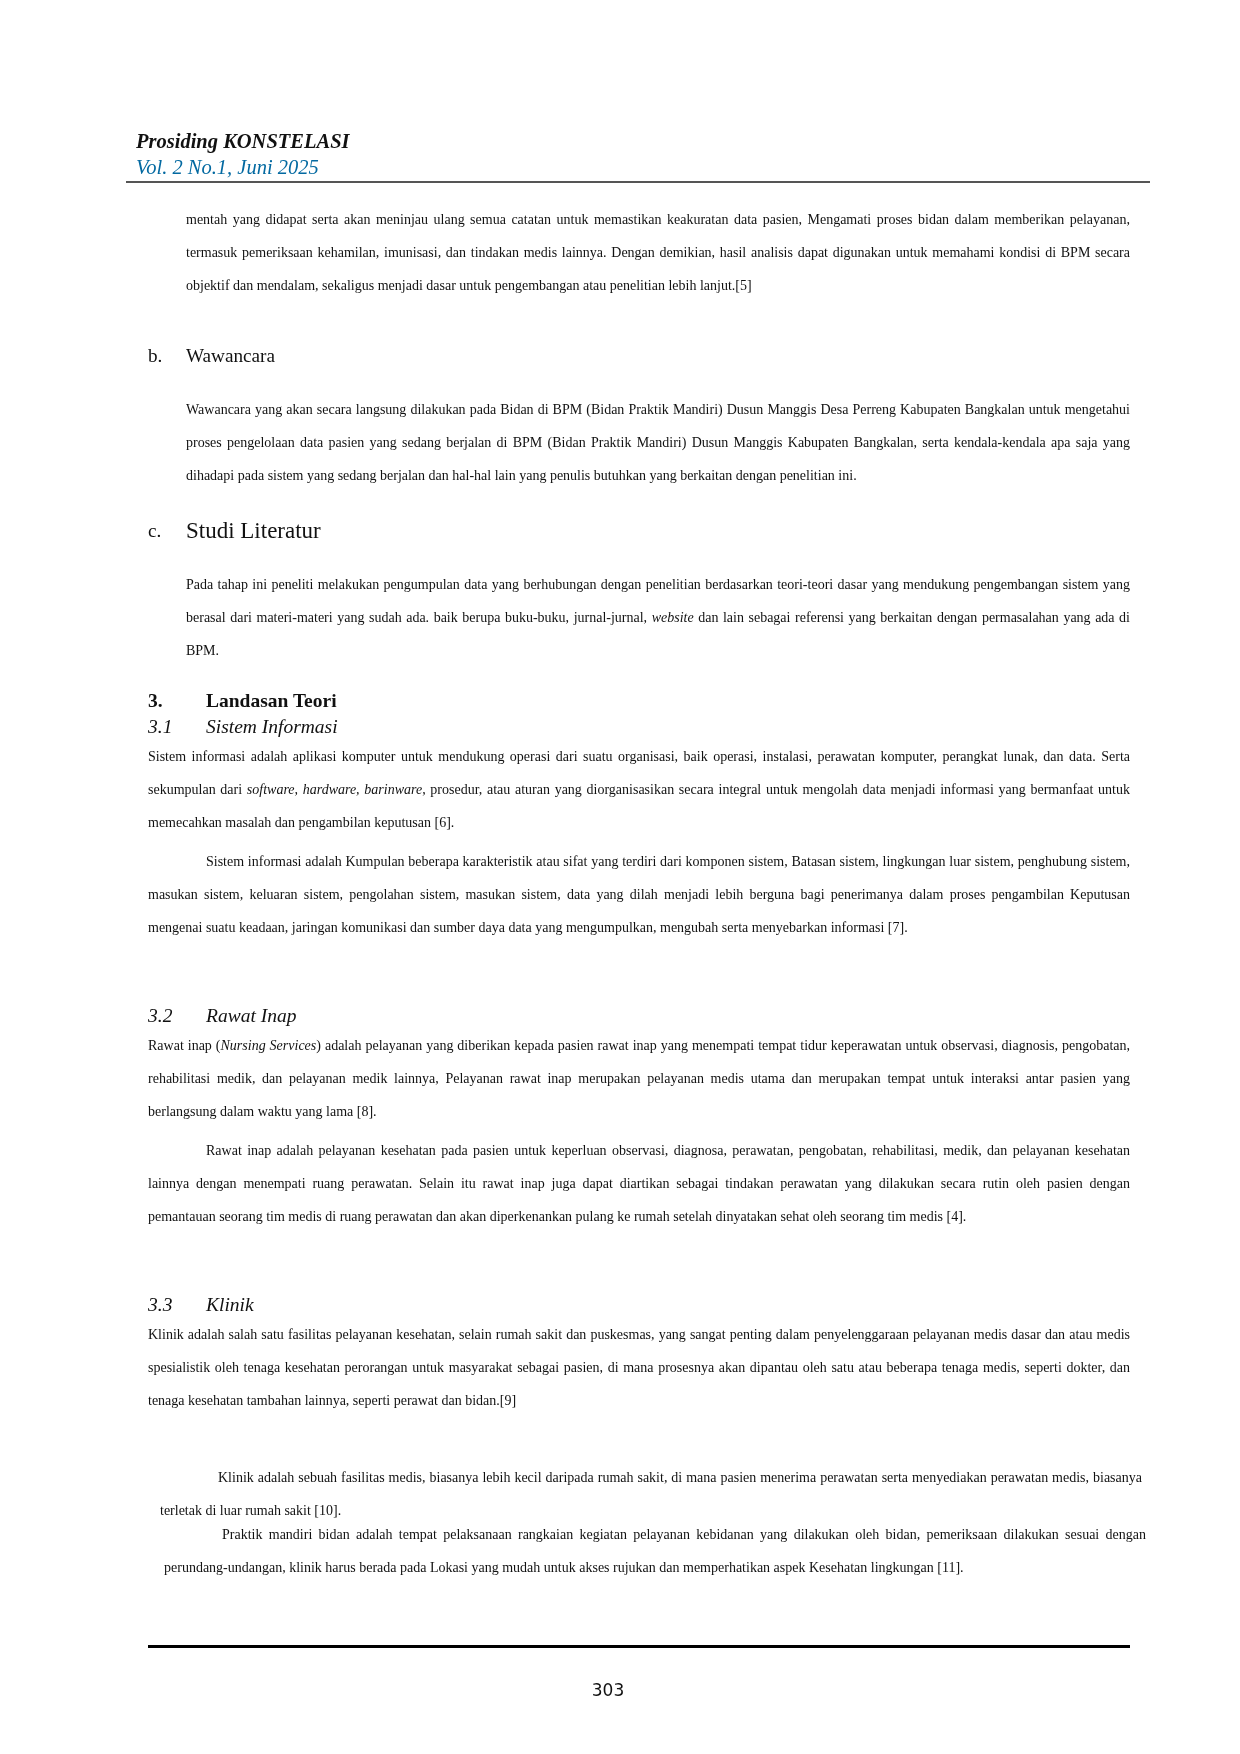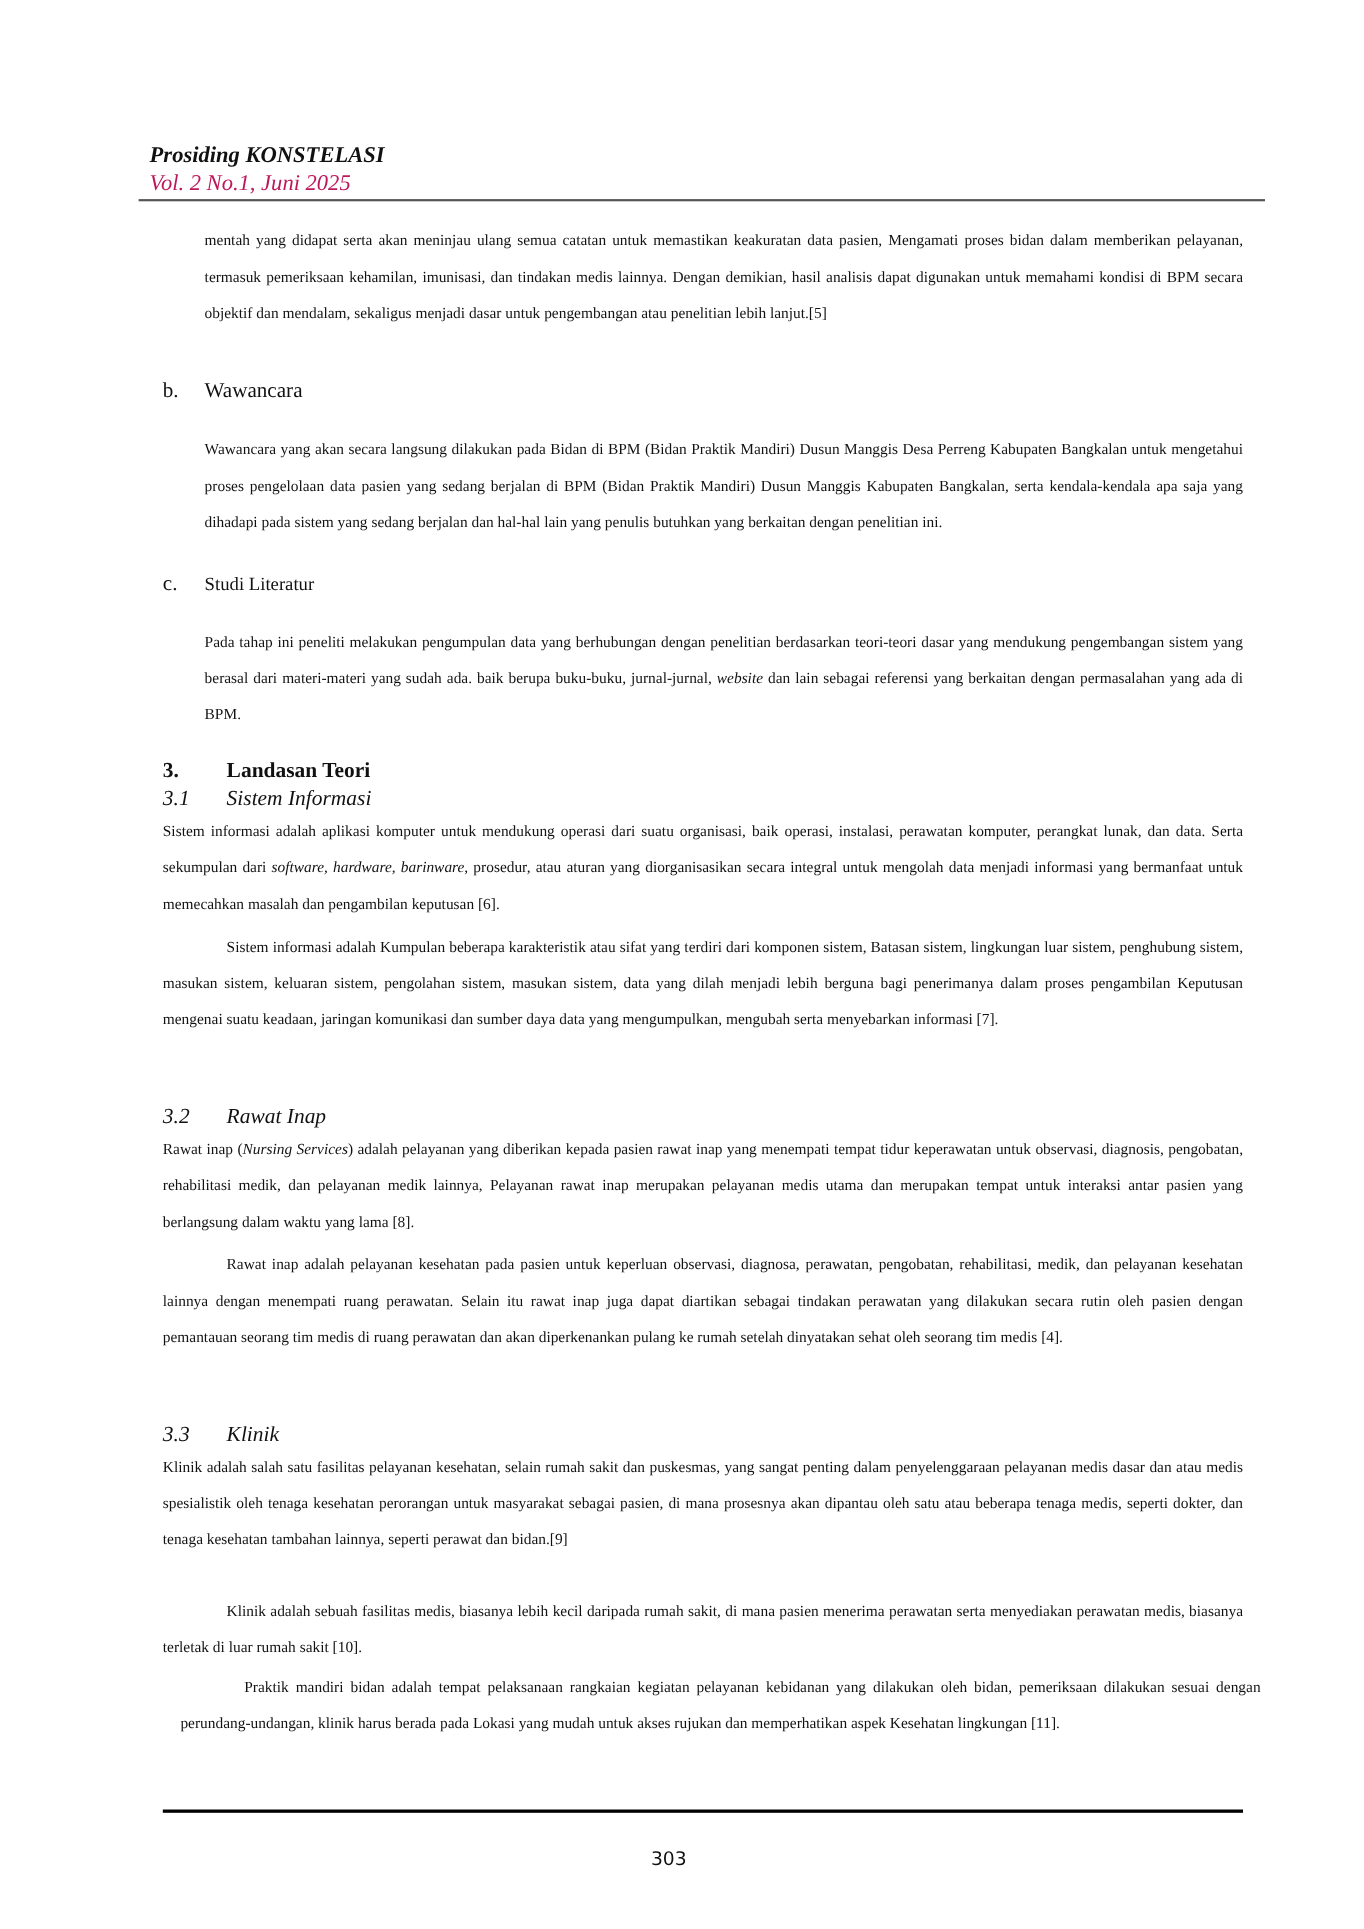--- a/index.html
+++ b/index.html
@@ -3,21 +3,21 @@
 <meta charset="utf-8">
 <style>
   html, body { margin: 0; padding: 0; background: #ffffff; }
   body {
     width: 1240px; height: 1754px; position: relative; overflow: hidden;
     font-family: "Liberation Serif", "DejaVu Serif", serif;
     color: #111111;
   }
   .header { position: absolute; left: 136px; top: 128px; }
   .journal-title { font-size: 20.5px; font-weight: bold; font-style: italic; line-height: 26px; }
-  .journal-vol { font-size: 20.5px; font-style: italic; line-height: 26px; color: #be185d; }
+  .journal-vol { font-size: 20.5px; font-style: italic; line-height: 26px; color: #0369a1; }
   .header-rule { position: absolute; left: 126px; top: 181px; width: 1024px; height: 2px; background: #555; }
 
   .p { position: absolute; font-size: 14px; line-height: 33px; text-align: justify; text-align-last: left; }
   .indent-block { left: 186px; width: 944px; }
   .full-block { left: 148px; width: 982px; }
   .first-indent { text-indent: 58px; }
 
   .list-label { position: absolute; font-size: 19.2px; line-height: 26px; }
   .list-marker { position: absolute; left: 148px; }
   .list-text { position: absolute; left: 186px; }
@@ -42,37 +42,37 @@
 <p class="p indent-block" style="top:203px;margin:0;">mentah yang didapat serta akan meninjau ulang semua catatan untuk memastikan keakuratan data pasien, Mengamati proses bidan dalam memberikan pelayanan, termasuk pemeriksaan kehamilan, imunisasi, dan tindakan medis lainnya. Dengan demikian, hasil analisis dapat digunakan untuk memahami kondisi di BPM secara objektif dan mendalam, sekaligus menjadi dasar untuk pengembangan atau penelitian lebih lanjut.[5]</p>
 
 <div class="list-label" style="top:343px;left:0;width:1240px;">
   <span class="list-marker">b.</span>
   <span class="list-text">Wawancara</span>
 </div>
 <p class="p indent-block" style="top:393px;margin:0;">Wawancara yang akan secara langsung dilakukan pada Bidan di BPM (Bidan Praktik Mandiri) Dusun Manggis Desa Perreng Kabupaten Bangkalan untuk mengetahui proses pengelolaan data pasien yang sedang berjalan di BPM (Bidan Praktik Mandiri) Dusun Manggis Kabupaten Bangkalan, serta kendala-kendala apa saja yang dihadapi pada sistem yang sedang berjalan dan hal-hal lain yang penulis butuhkan yang berkaitan dengan penelitian ini.</p>
 
 <div class="list-label" style="top:518px;left:0;width:1240px;">
   <span class="list-marker">c.</span>
-  <span class="list-text" style="font-size:17px;">Studi Literatur</span>
+  <span class="list-text" style="font-size:23px;">Studi Literatur</span>
 </div>
 <p class="p indent-block" style="top:568px;margin:0;"><span>Pada tahap ini peneliti melakukan pengumpulan data yang berhubungan dengan penelitian berdasarkan teori-teori dasar yang mendukung pengembangan sistem yang berasal dari materi-materi yang sudah ada. baik berupa buku-buku, jurnal-jurnal, </span><span class="ital">website</span><span> dan lain sebagai referensi yang berkaitan dengan permasalahan yang ada di BPM.</span></p>
 
 <div class="sec-num bold" style="top:688px;left:148px;">3.</div>
 <div class="sec-title bold" style="top:688px;left:206px;">Landasan Teori</div>
 
 <div class="sec-num ital" style="top:714px;left:148px;">3.1</div>
 <div class="sec-title ital" style="top:714px;left:206px;">Sistem Informasi</div>
 <p class="p full-block" style="top:740px;margin:0;"><span>Sistem informasi adalah aplikasi komputer untuk mendukung operasi dari suatu organisasi, baik operasi, instalasi, perawatan komputer, perangkat lunak, dan data. Serta sekumpulan dari </span><span class="ital">software, hardware, barinware</span><span>, prosedur, atau aturan yang diorganisasikan secara integral untuk mengolah data menjadi informasi yang bermanfaat untuk memecahkan masalah dan pengambilan keputusan [6].</span></p>
 <p class="p full-block first-indent" style="top:845px;margin:0;">Sistem informasi adalah Kumpulan beberapa karakteristik atau sifat yang terdiri dari komponen sistem, Batasan sistem, lingkungan luar sistem, penghubung sistem, masukan sistem, keluaran sistem, pengolahan sistem, masukan sistem, data yang dilah menjadi lebih berguna bagi penerimanya dalam proses pengambilan Keputusan mengenai suatu keadaan, jaringan komunikasi dan sumber daya data yang mengumpulkan, mengubah serta menyebarkan informasi [7].</p>
 
 <div class="sec-num ital" style="top:1003px;left:148px;">3.2</div>
 <div class="sec-title ital" style="top:1003px;left:206px;">Rawat Inap</div>
 <p class="p full-block" style="top:1029px;margin:0;"><span>Rawat inap (</span><span class="ital">Nursing Services</span><span>) adalah pelayanan yang diberikan kepada pasien rawat inap yang menempati tempat tidur keperawatan untuk observasi, diagnosis, pengobatan, rehabilitasi medik, dan pelayanan medik lainnya, Pelayanan rawat inap merupakan pelayanan medis utama dan merupakan tempat untuk interaksi antar pasien yang berlangsung dalam waktu yang lama [8].</span></p>
 <p class="p full-block first-indent" style="top:1134px;margin:0;">Rawat inap adalah pelayanan kesehatan pada pasien untuk keperluan observasi, diagnosa, perawatan, pengobatan, rehabilitasi, medik, dan pelayanan kesehatan lainnya dengan menempati ruang perawatan. Selain itu rawat inap juga dapat diartikan sebagai tindakan perawatan yang dilakukan secara rutin oleh pasien dengan pemantauan seorang tim medis di ruang perawatan dan akan diperkenankan pulang ke rumah setelah dinyatakan sehat oleh seorang tim medis [4].</p>
 
 <div class="sec-num ital" style="top:1292px;left:148px;">3.3</div>
 <div class="sec-title ital" style="top:1292px;left:206px;text-align:center;">Klinik</div>
 <p class="p full-block" style="top:1318px;margin:0;">Klinik adalah salah satu fasilitas pelayanan kesehatan, selain rumah sakit dan puskesmas, yang sangat penting dalam penyelenggaraan pelayanan medis dasar dan atau medis spesialistik oleh tenaga kesehatan perorangan untuk masyarakat sebagai pasien, di mana prosesnya akan dipantau oleh satu atau beberapa tenaga medis, seperti dokter, dan tenaga kesehatan tambahan lainnya, seperti perawat dan bidan.[9]</p>
-<p class="p full-block first-indent" style="top:1449px;margin:0;">Klinik adalah sebuah fasilitas medis, biasanya lebih kecil daripada rumah sakit, di mana pasien menerima perawatan serta menyediakan perawatan medis, biasanya terletak di luar rumah sakit [10].</p>
+<p class="p full-block first-indent" style="top:1449px;margin:12px;">Klinik adalah sebuah fasilitas medis, biasanya lebih kecil daripada rumah sakit, di mana pasien menerima perawatan serta menyediakan perawatan medis, biasanya terletak di luar rumah sakit [10].</p>
 <p class="p full-block first-indent" style="top:1502px;margin:16px;">Praktik mandiri bidan adalah tempat pelaksanaan rangkaian kegiatan pelayanan kebidanan yang dilakukan oleh bidan, pemeriksaan dilakukan sesuai dengan perundang-undangan, klinik harus berada pada Lokasi yang mudah untuk akses rujukan dan memperhatikan aspek Kesehatan lingkungan [11].</p>
 
 <div class="footer-rule"></div>
 <div class="page-number">303</div>
 
 </body></html>

